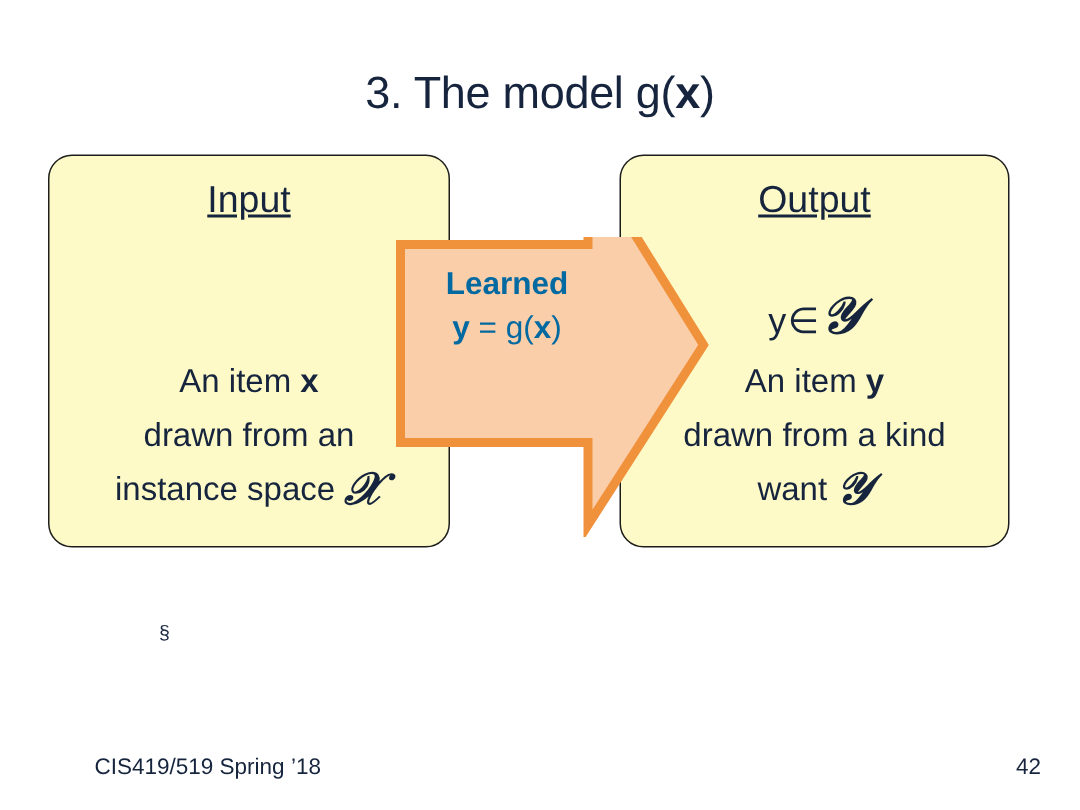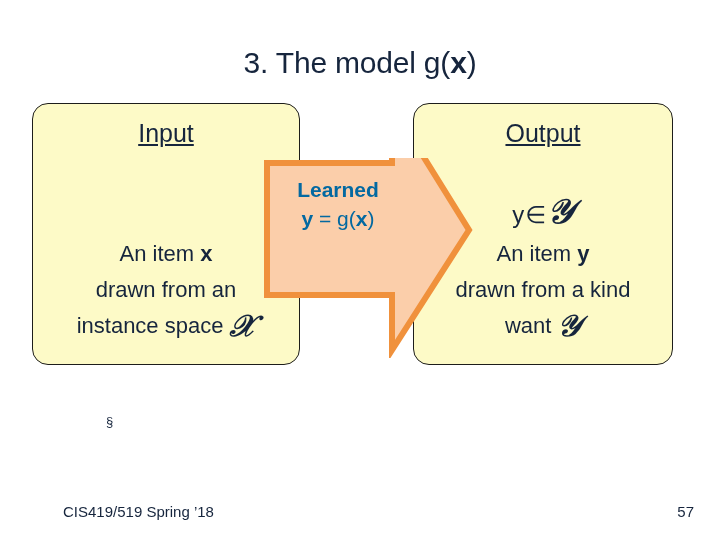--- a/index.html
+++ b/index.html
@@ -244,15 +244,15 @@
 
   </div>
 
   <div id="bullet-block">
     <div id="bullet-row">
       <div id="bullet-marker">§</div>
     </div>
   </div>
 
   <div id="footer-left">CIS419/519 Spring ’18</div>
-  <div id="footer-page">57</div>
+  <div id="footer-page">42</div>
 
 </div>
 
 </body></html>

